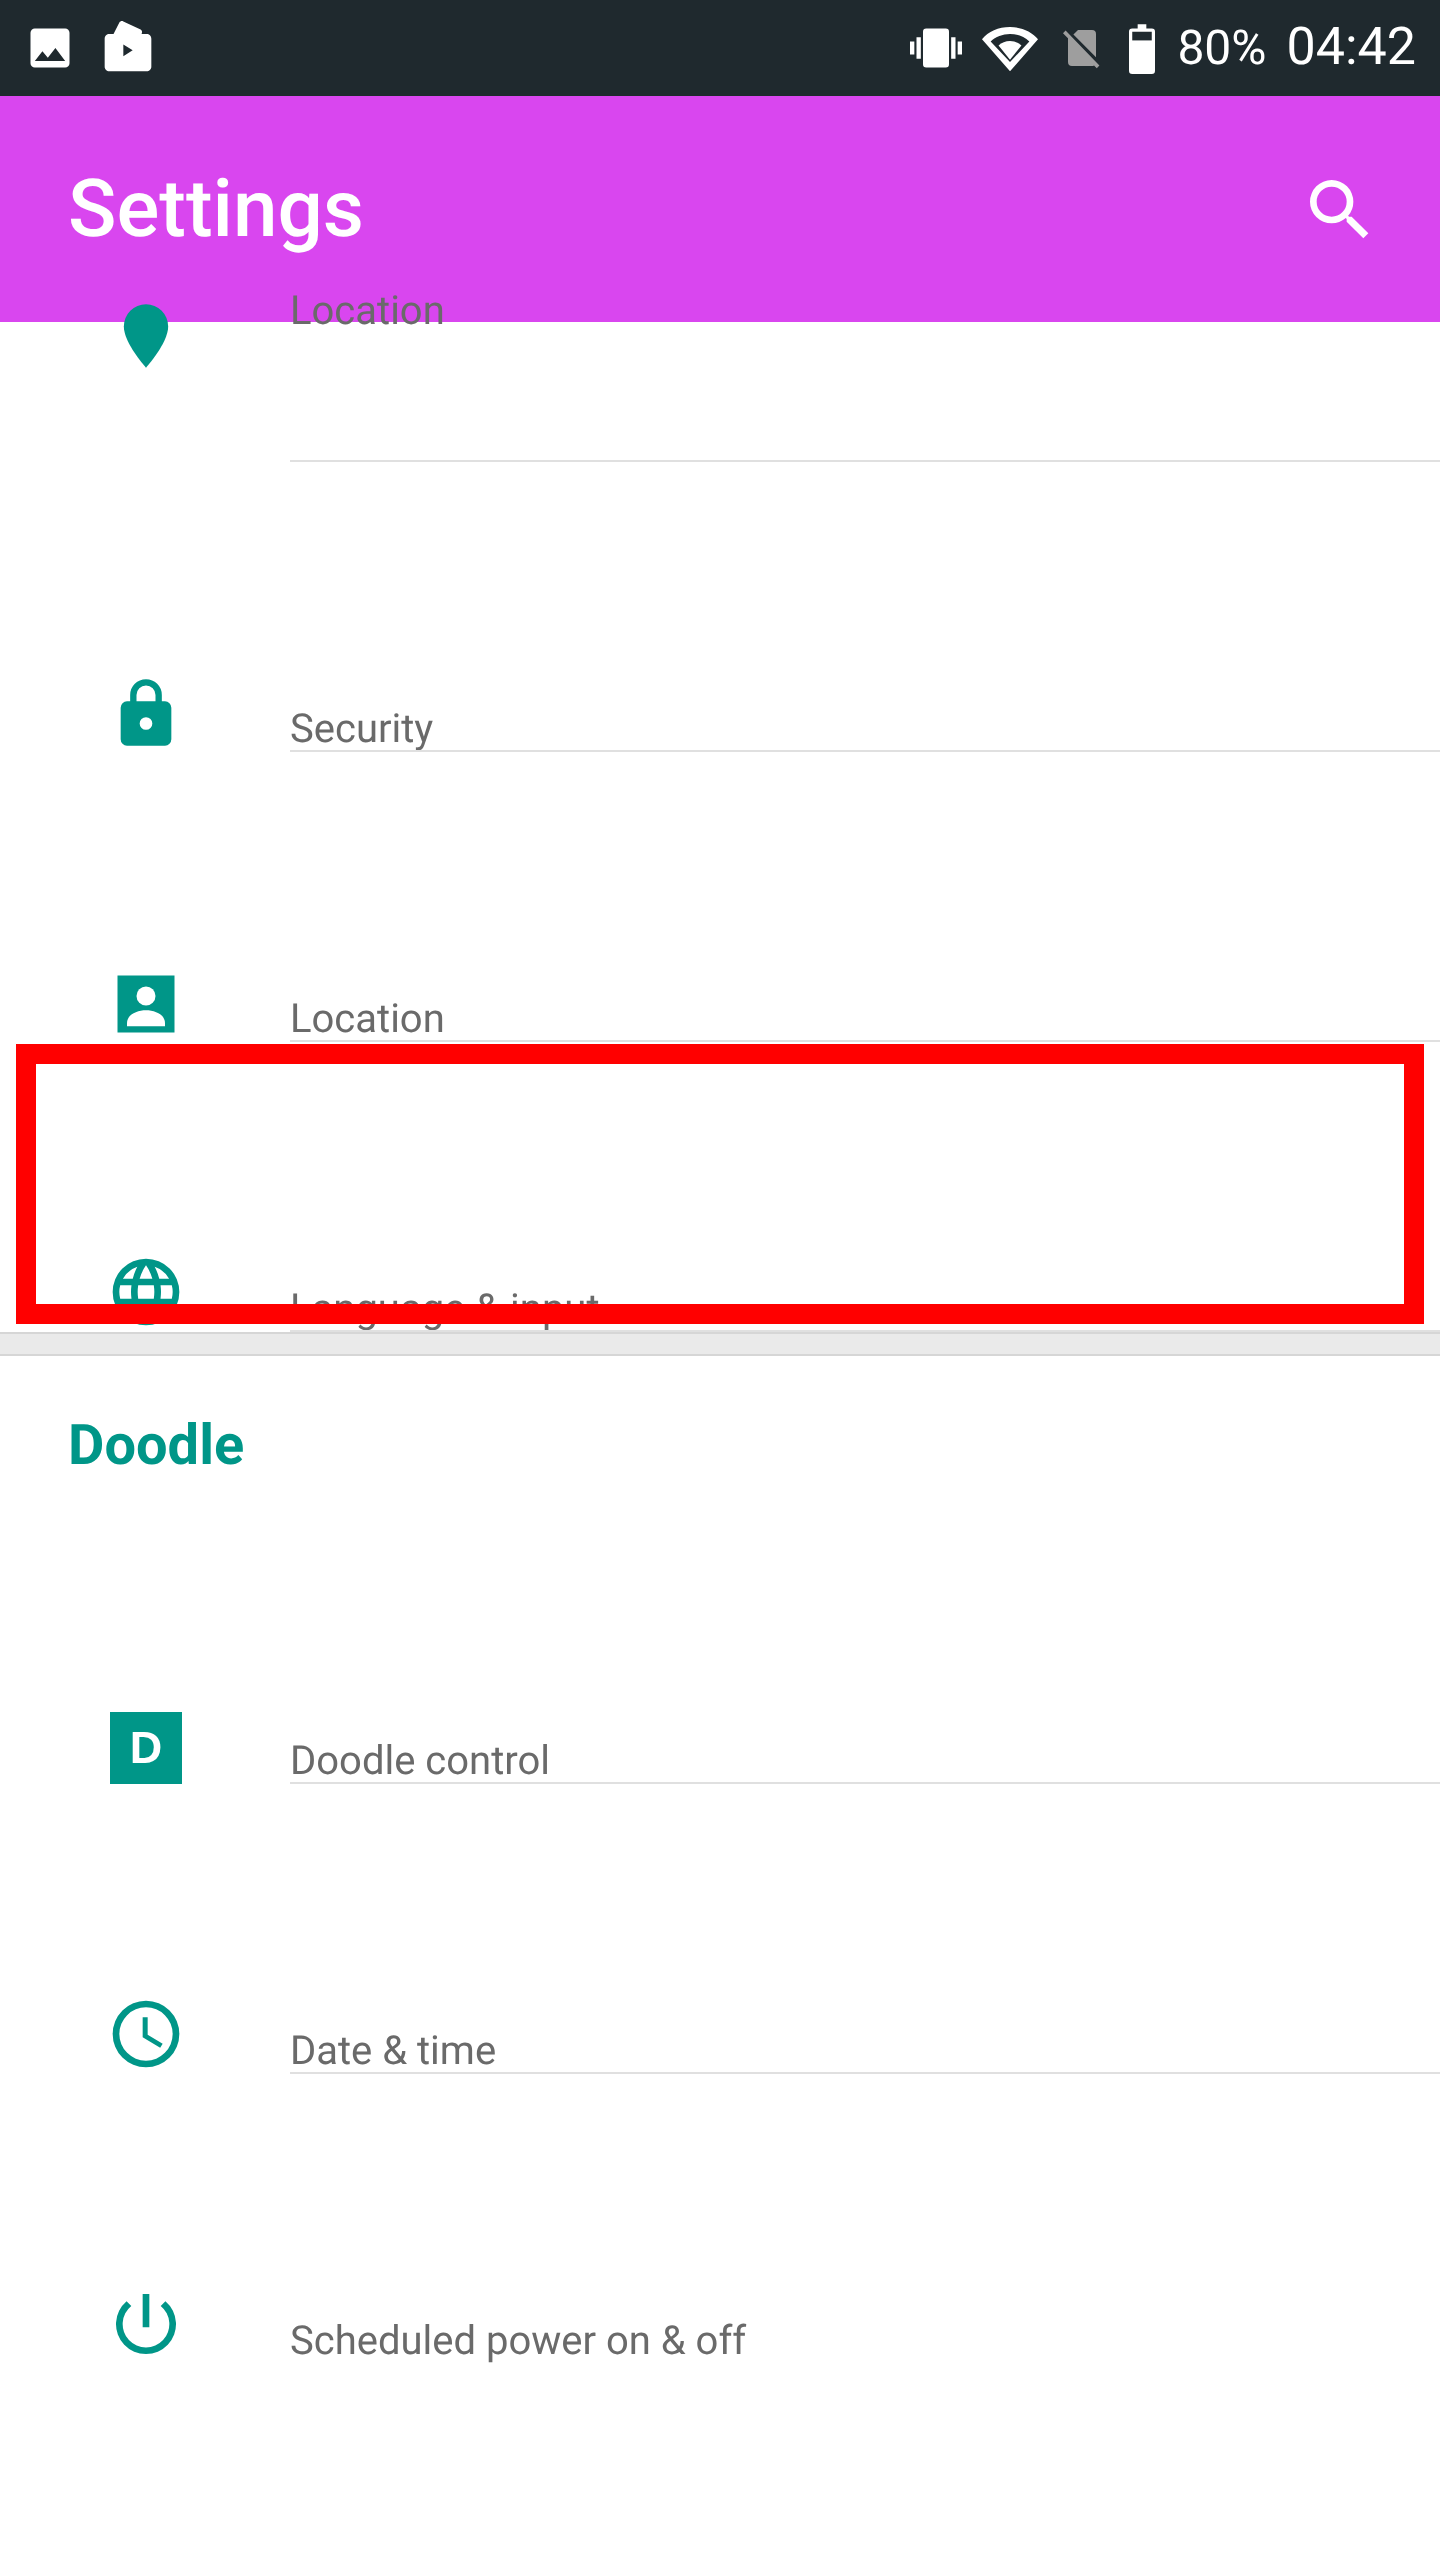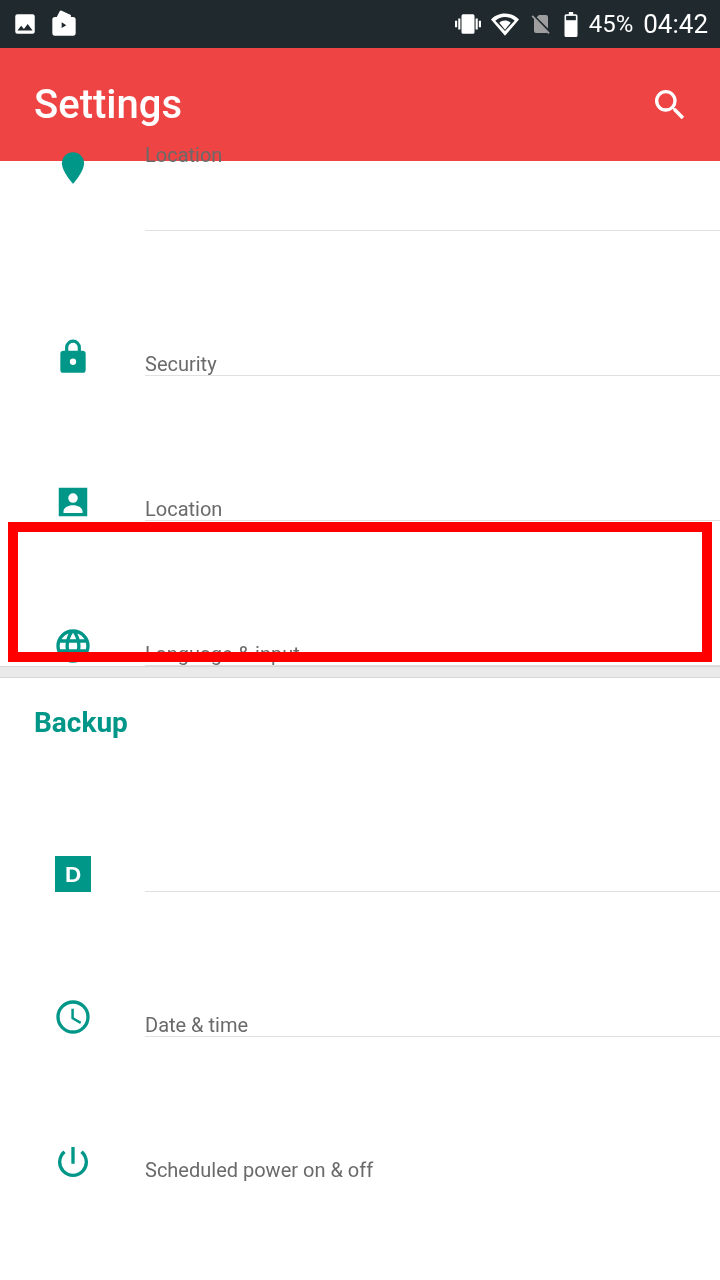--- a/index.html
+++ b/index.html
@@ -19,21 +19,21 @@
       align-items: center;
       justify-content: space-between;
       padding: 0 12px;
       font-size: 24px;
     }
     .status-left { display: flex; align-items: center; gap: 12px; }
     .status-right { display: flex; align-items: center; gap: 10px; }
     .status-right span { font-weight: 400; }
     .app-bar {
       height: 113px;
-      background: #ef4444;
+      background: #d946ef;
       color: #fff;
       display: flex;
       align-items: center;
       justify-content: space-between;
       padding: 0 30px 0 34px;
       text-align: center;
     }
     .app-title {
       font-size: 40px;
       font-weight: 500;
@@ -126,21 +126,21 @@
       <svg width="24" height="26" viewBox="0 0 24 24">
           <path class="grey-icon" d="M19 5a2 2 0 0 0-2-2h-7L7.7 5.3 19 16.6V5zM3.8 3.3L2.5 4.6 5 7.1V19a2 2 0 0 0 2 2h10c.4 0 .7-.1 1-.3l1.4 1.4 1.3-1.3L3.8 3.3z"></path>
         </svg>
     </span>
     <span>
       <svg width="16" height="26" viewBox="0 0 12 24">
           <path class="white-icon" d="M10.5 3H8V1H4v2H1.5A1.5 1.5 0 0 0 0 4.5v18A1.5 1.5 0 0 0 1.5 24h9a1.5 1.5 0 0 0 1.5-1.5v-18A1.5 1.5 0 0 0 10.5 3z"></path>
           <rect x="1.5" y="4.5" width="9" height="4" fill="#1f292e"></rect>
         </svg>
     </span>
-    <span>45%</span>
+    <span>80%</span>
     <span style="font-size:26px;">04:42</span>
   </div>
 </div>
 
 <div class="app-bar">
   <div class="app-title">Settings</div>
   <div>
     <svg width="40" height="40" viewBox="0 0 24 24">
         <path class="white-icon" d="M15.5 14h-.79l-.28-.27A6.47 6.47 0 0 0 16 9.5 6.5 6.5 0 1 0 9.5 16a6.47 6.47 0 0 0 4.23-1.57l.27.28v.79l5 5L20.5 19l-5-5zm-6 0A4.5 4.5 0 1 1 14 9.5 4.5 4.5 0 0 1 9.5 14z"></path>
       </svg>
@@ -197,33 +197,34 @@
     </div>
     <div class="list-label">Language &amp; input</div>
     <div class="divider"></div>
   </div>
 
 
 </div>
 
 <div class="section-gap"></div>
 
-<div class="section-header">Backup</div>
+<div class="section-header">Doodle</div>
 
 <div class="list">
 
   <div class="list-item">
     <div class="icon-wrap">
       <span>
         <svg width="36" height="36" viewBox="0 0 24 24">
             <rect class="teal" width="24" height="24"></rect>
             <text x="12" y="17" text-anchor="middle" fill="#fff" font-size="15" font-family="Arial" font-weight="bold">D</text>
           </svg>
       </span>
     </div>
+    <div class="list-label">Doodle control</div>
     <div class="divider"></div>
   </div>
 
   <div class="list-item">
     <div class="icon-wrap">
       <span>
         <svg width="40" height="40" viewBox="0 0 24 24">
             <path class="teal" d="M12 2a10 10 0 1 0 10 10A10 10 0 0 0 12 2zm0 18a8 8 0 1 1 8-8 8 8 0 0 1-8 8zm.5-13H11v6l5.25 3.15.75-1.23-4.5-2.67z"></path>
           </svg>
       </span>

